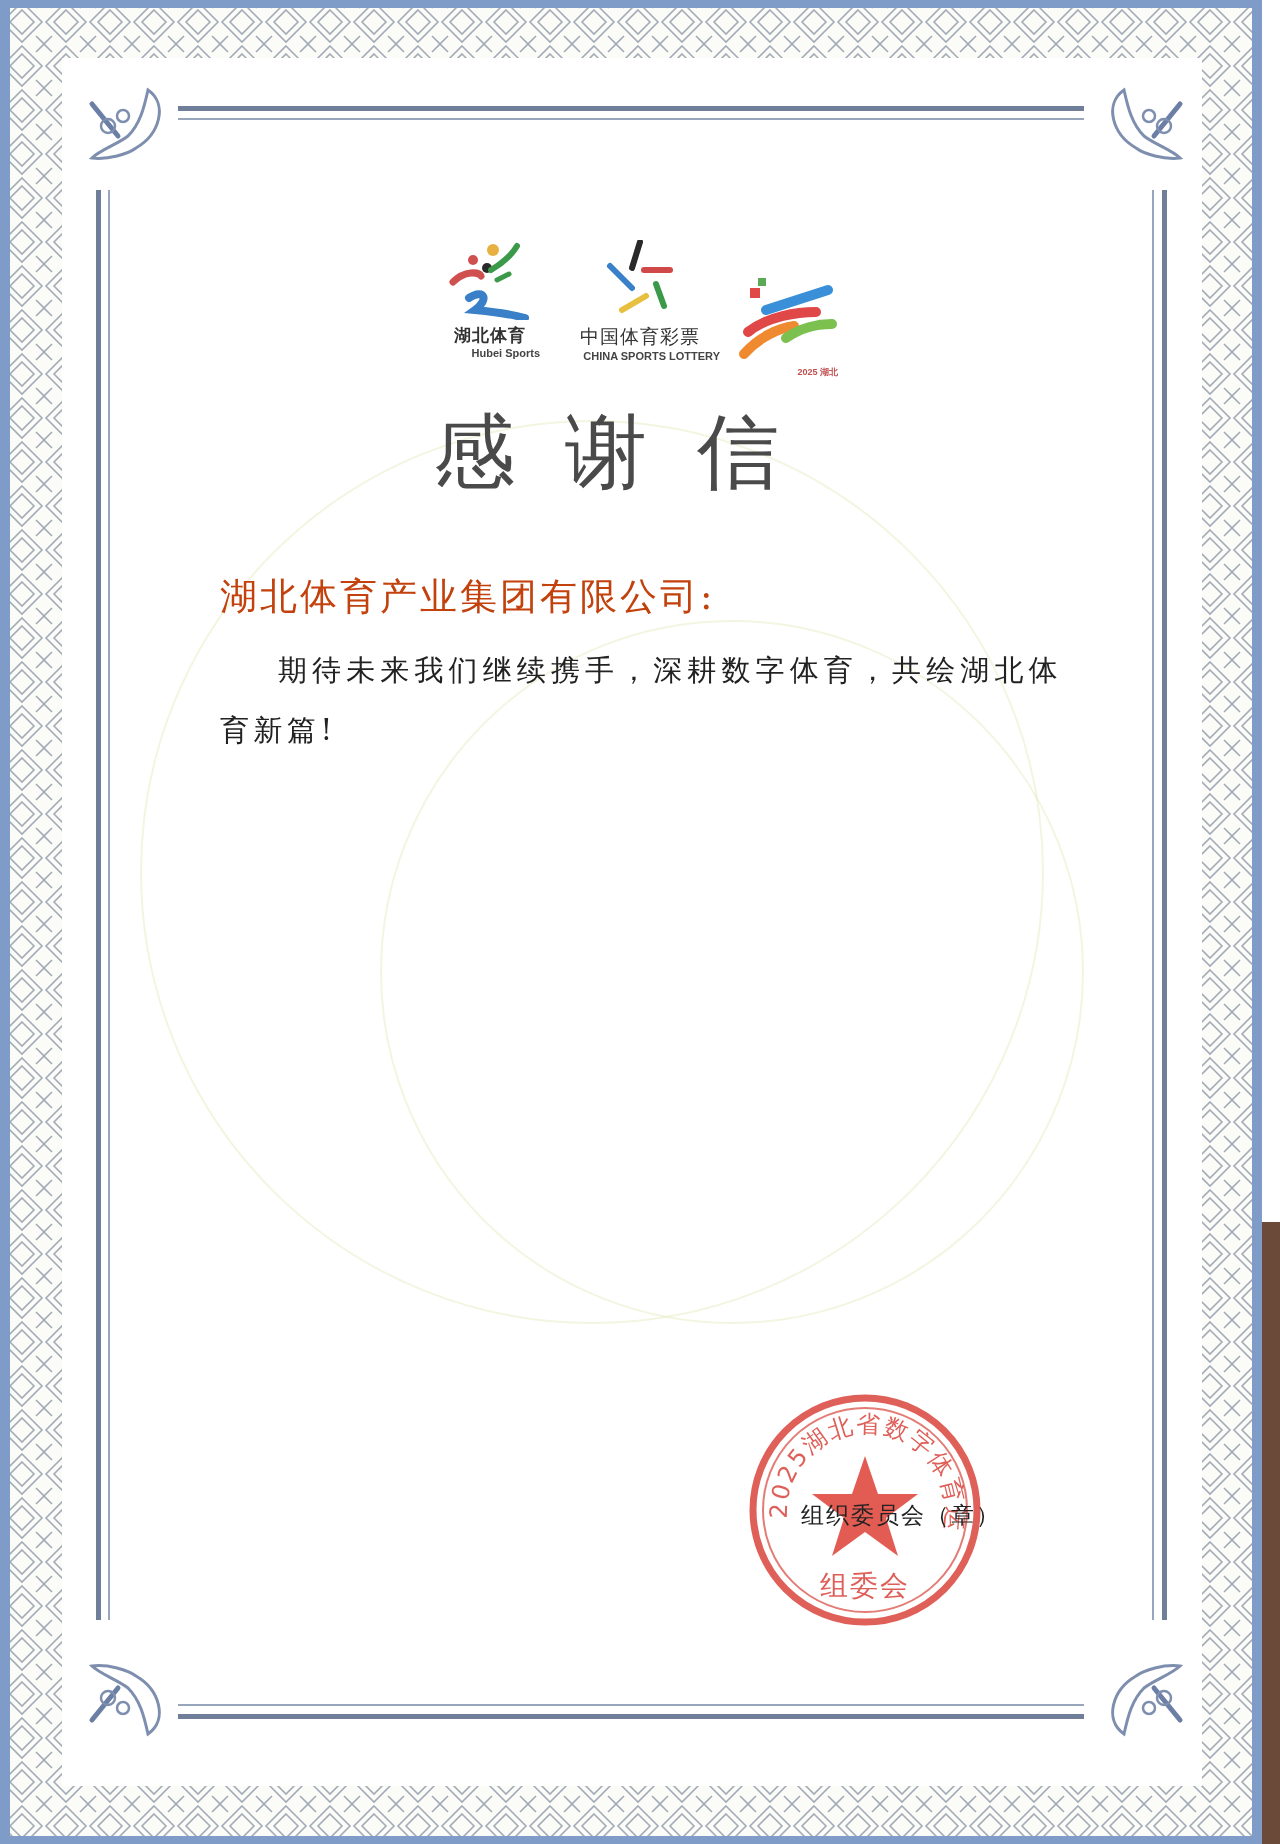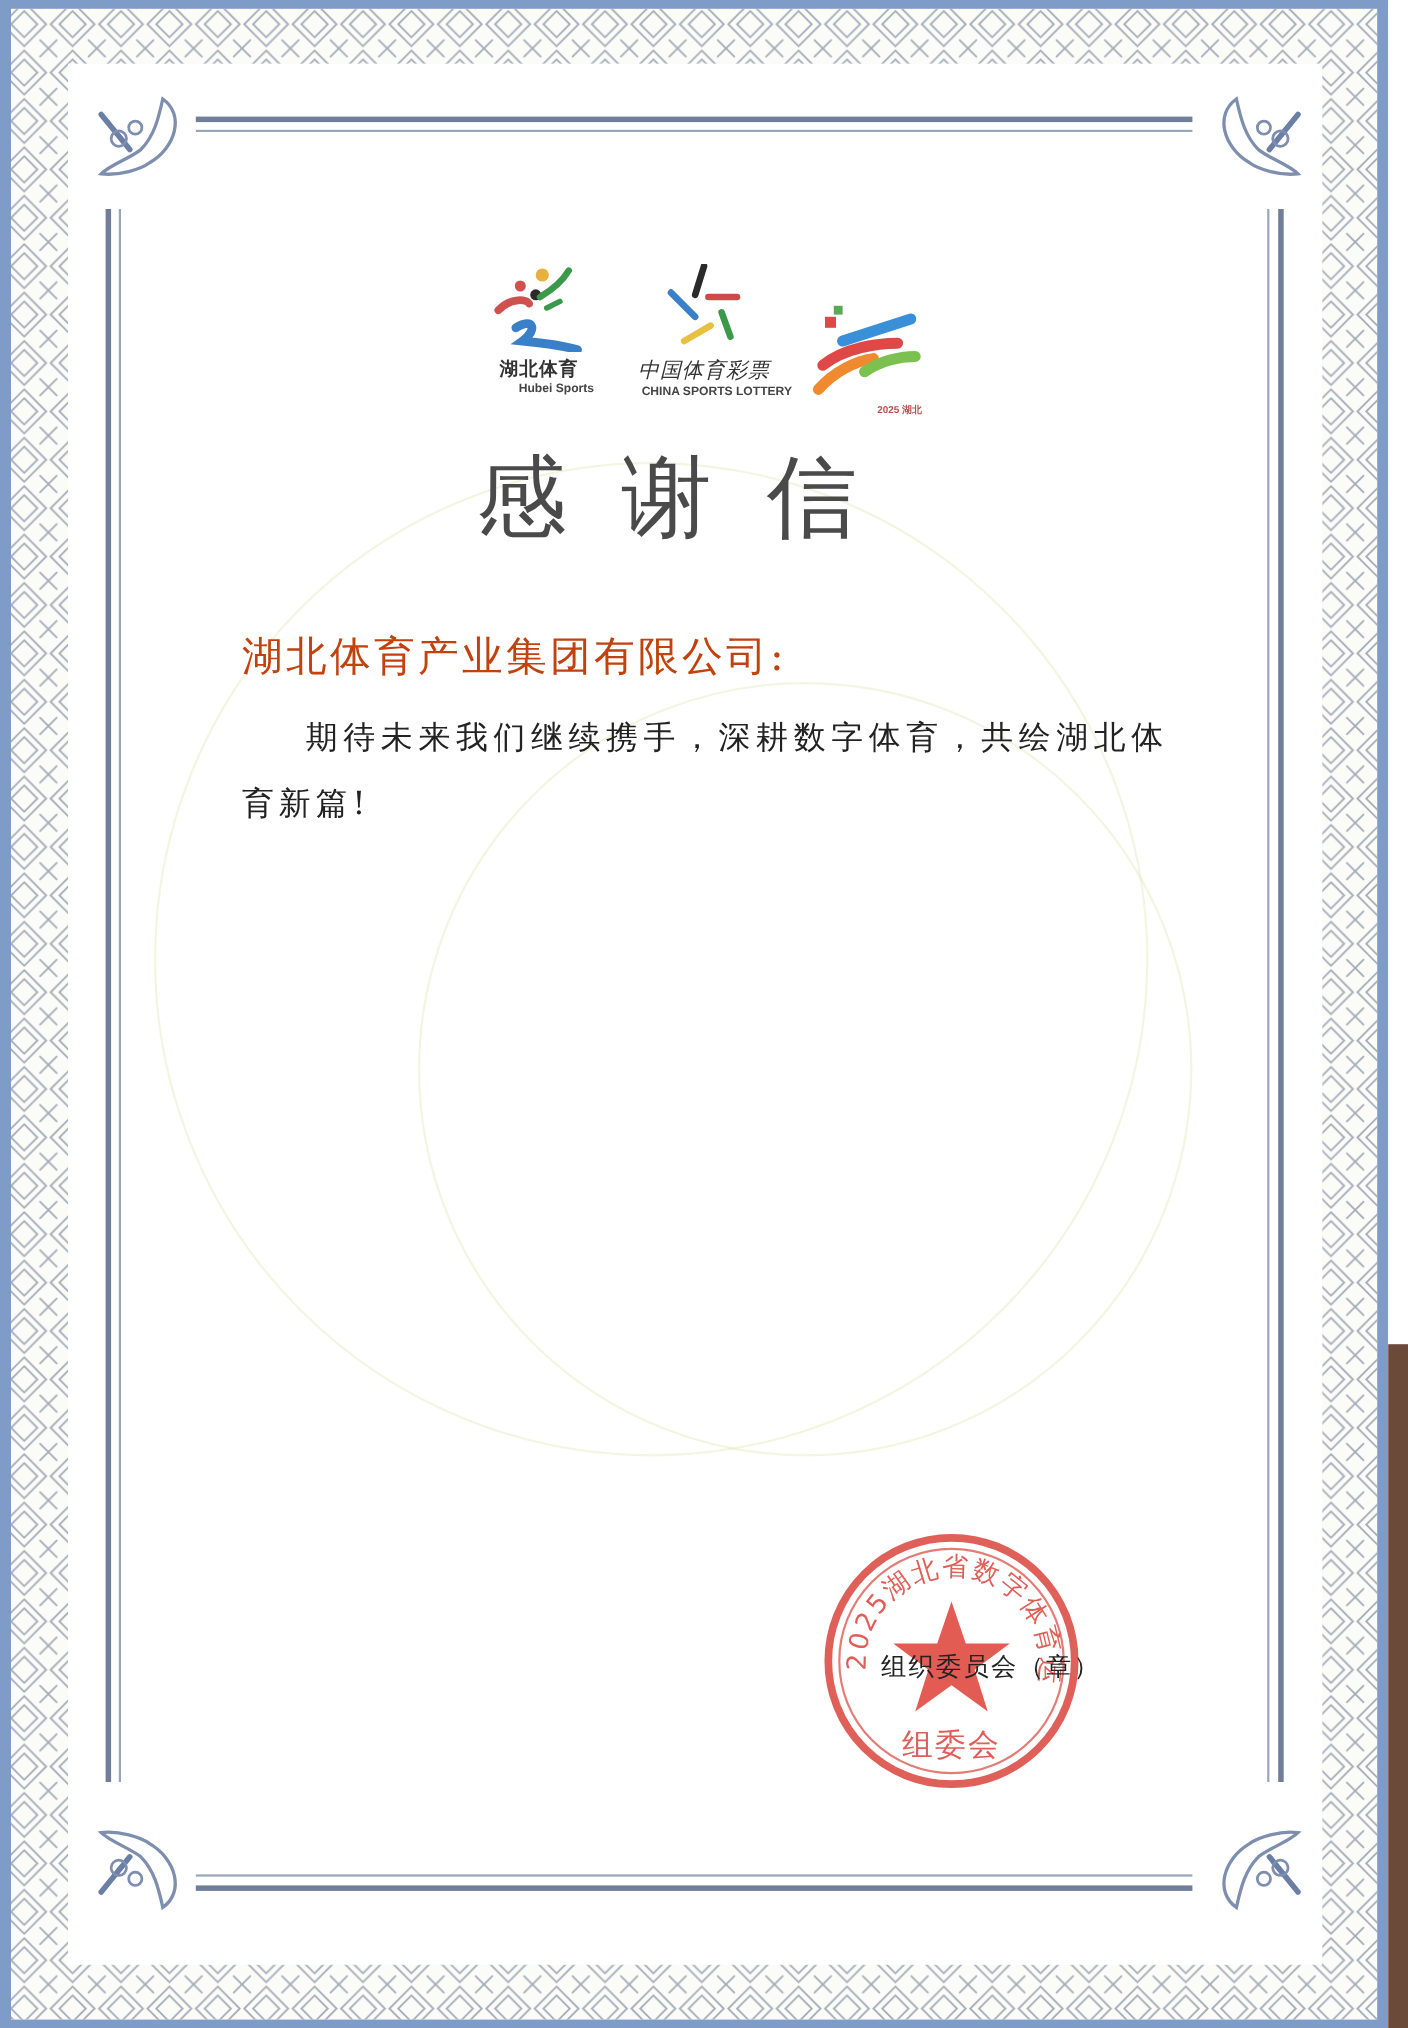--- a/index.html
+++ b/index.html
@@ -104,21 +104,21 @@
       <div class="logo-en">Hubei Sports</div>
     </div>
     <div class="logo" style="left:560px;top:0;width:160px;">
       <svg width="80" height="80" viewBox="0 0 80 80">
         <path d="M40 2 L32 28" stroke="#2a2a2a" stroke-width="6" stroke-linecap="round"></path>
         <path d="M44 30 L70 30" stroke="#d04848" stroke-width="6" stroke-linecap="round"></path>
         <path d="M10 26 L32 48" stroke="#3a80c8" stroke-width="6" stroke-linecap="round"></path>
         <path d="M56 44 L64 66" stroke="#3a9a4a" stroke-width="6" stroke-linecap="round"></path>
         <path d="M22 70 L46 56" stroke="#e8c040" stroke-width="6" stroke-linecap="round"></path>
       </svg>
-      <div class="logo-cn" style="font-weight:normal;font-size:19px;font-style:italic;">中国体育彩票</div>
+      <div class="logo-cn" style="font-weight:normal;font-size:19px;">中国体育彩票</div>
       <div class="logo-en">CHINA SPORTS LOTTERY</div>
     </div>
     <div class="logo" style="left:738px;top:32px;width:100px;">
       <svg width="100" height="90" viewBox="0 0 100 90">
         <rect x="20" y="6" width="8" height="8" fill="#5aa858"></rect>
         <rect x="12" y="16" width="10" height="10" fill="#e04848"></rect>
         <path d="M28 38 L90 18" stroke="#3a90d8" stroke-width="10" stroke-linecap="round"></path>
         <path d="M10 60 C30 44 60 40 78 40" stroke="#e04848" stroke-width="10" fill="none" stroke-linecap="round"></path>
         <path d="M6 82 C20 66 40 56 56 54" stroke="#f08a30" stroke-width="10" fill="none" stroke-linecap="round"></path>
         <path d="M48 66 C62 56 80 52 94 52" stroke="#7cc050" stroke-width="10" fill="none" stroke-linecap="round"></path>

